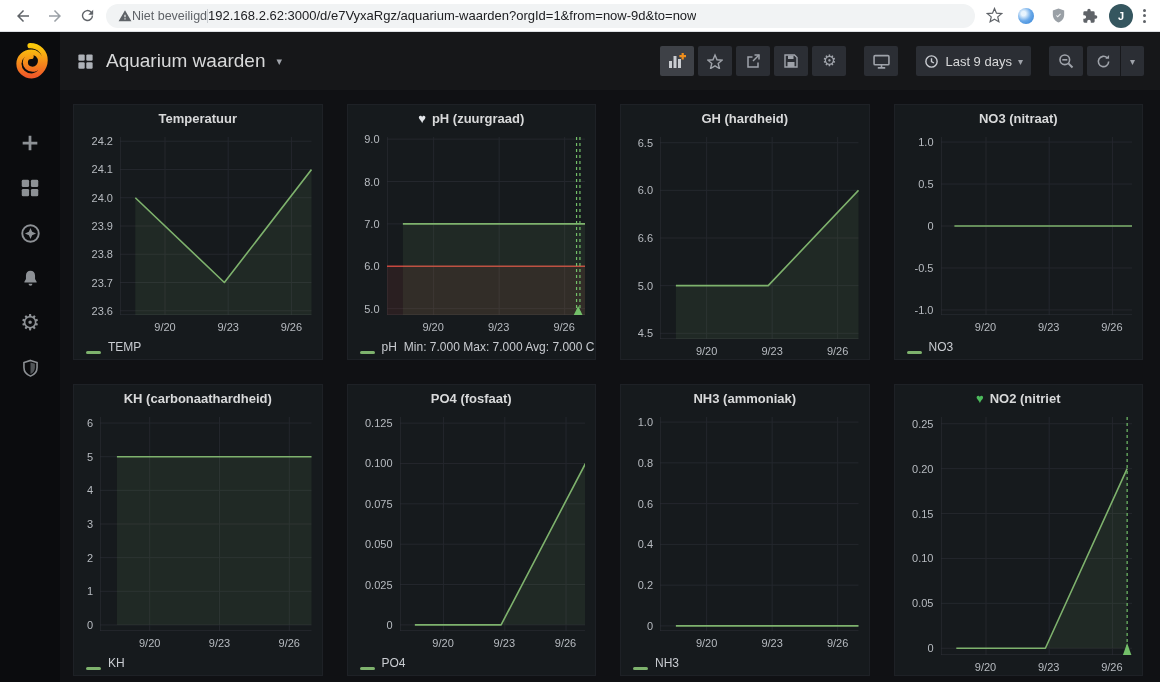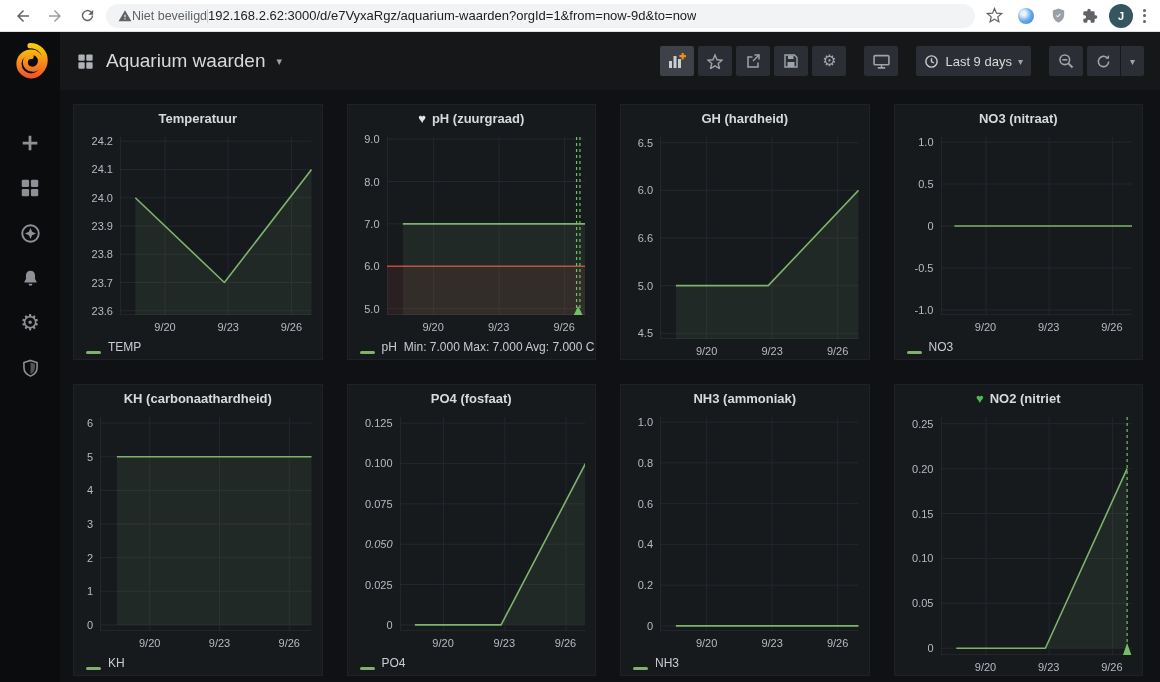--- a/index.html
+++ b/index.html
@@ -465,21 +465,21 @@
           </div>
         </div>
         <div class="panel">
           <div class="ptitle">
             <span>PO4 (fosfaat)</span>
           </div>
           <div class="carea">
             <div class="ylabels" style="width: 37px;">
               <div style="top: 97.1342%;">0</div>
               <div style="top: 78.2805%;">0.025</div>
-              <div style="top: 59.4268%; font-style: italic;">0.050</div>
+              <div style="top: 59.4268%;">0.050</div>
               <div style="top: 40.5732%;">0.075</div>
               <div style="top: 21.7195%;">0.100</div>
               <div style="top: 2.86576%;">0.125</div>
             </div>
             <div class="plot" style="left: 44px;">
               <svg viewBox="0 0 100 100" preserveAspectRatio="none">
                 <line class="grid" x1="0" x2="100" y1="97.1342383107089" y2="97.1342383107089" vector-effect="non-scaling-stroke"></line>
                 <line class="grid" x1="0" x2="100" y1="78.28054298642535" y2="78.28054298642535" vector-effect="non-scaling-stroke"></line>
                 <line class="grid" x1="0" x2="100" y1="59.42684766214178" y2="59.42684766214178" vector-effect="non-scaling-stroke"></line>
                 <line class="grid" x1="0" x2="100" y1="40.57315233785822" y2="40.57315233785822" vector-effect="non-scaling-stroke"></line>

